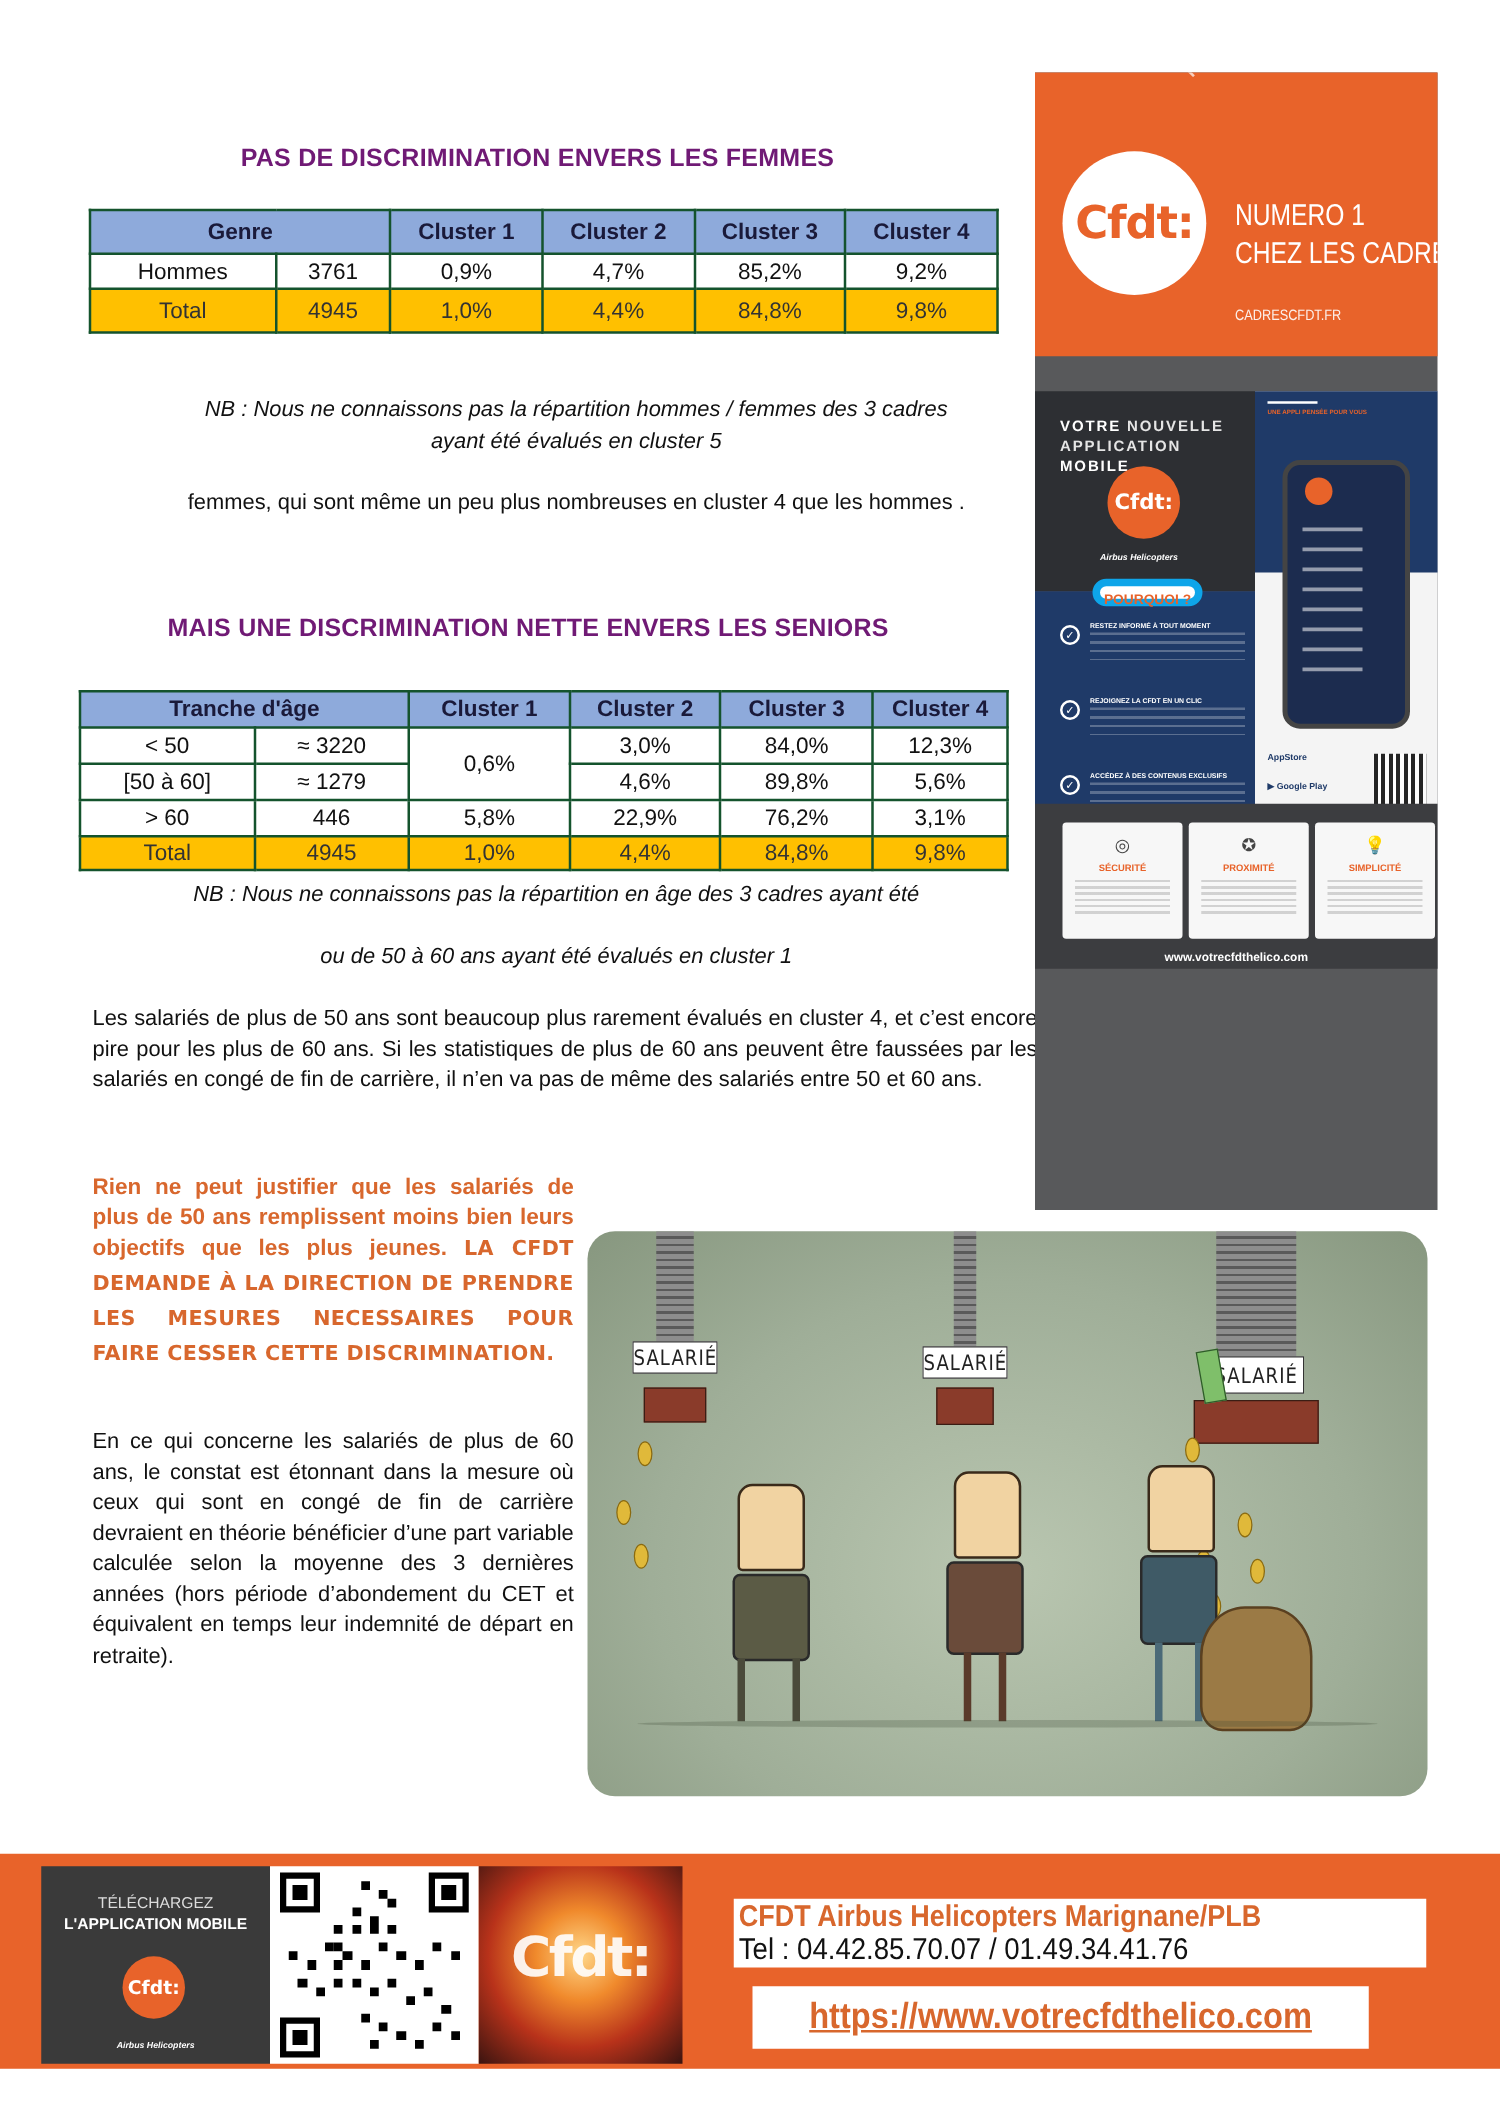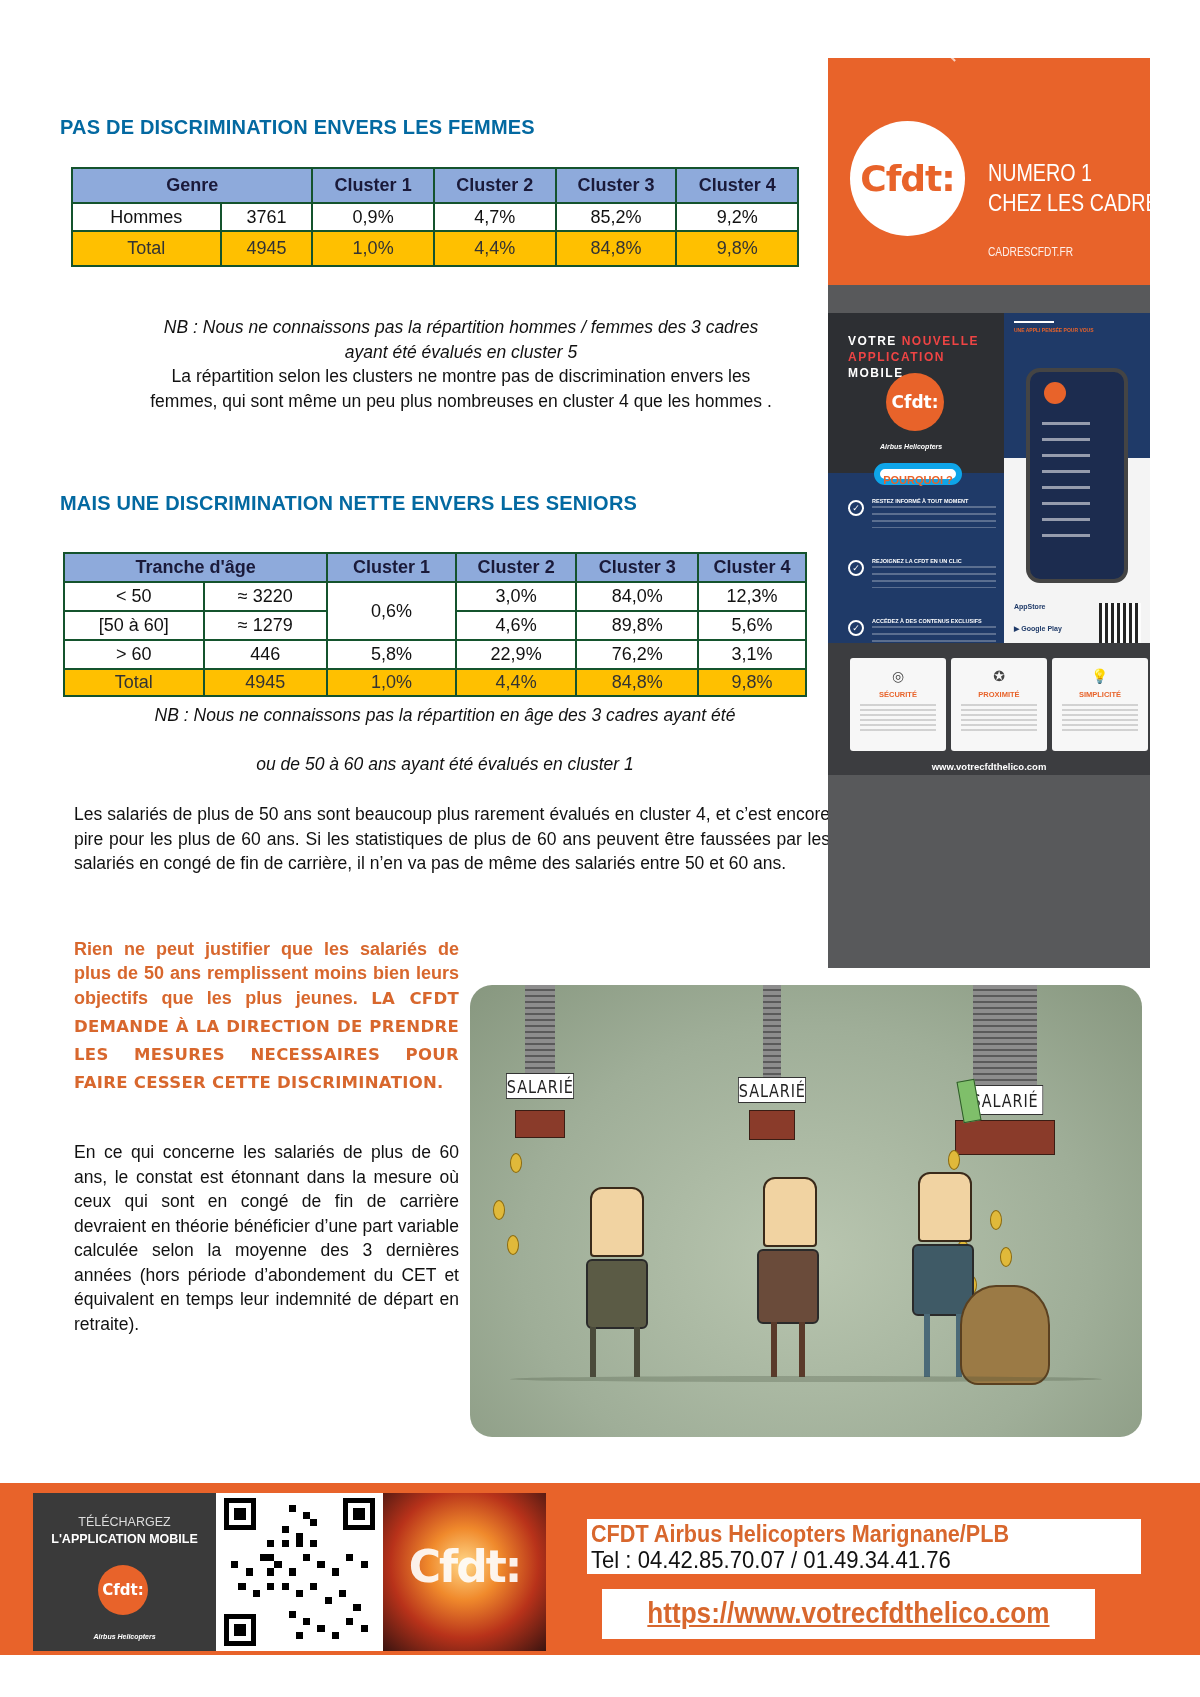--- a/index.html
+++ b/index.html
@@ -1,18 +1,18 @@
 <!DOCTYPE html>
 <html><head>
   <meta charset="utf-8">
   <style>
     * { box-sizing: border-box; margin: 0; padding: 0; }
     body { width: 1200px; height: 1697px; background: #ffffff; position: relative; overflow: hidden; font-family: "Liberation Sans", sans-serif; color: #111; }
 
-    .section-title { position: absolute; font-family: "Liberation Sans", sans-serif; font-weight: bold; color: #0369a1; font-size: 20px; letter-spacing: 0.2px; text-align: left; }
+    .section-title { position: absolute; font-family: "Liberation Sans", sans-serif; font-weight: bold; color: #701a75; font-size: 20px; letter-spacing: 0.2px; text-align: center; }
 
     table.dtable { position: absolute; border-collapse: collapse; font-family: "Liberation Sans", sans-serif; font-size: 18px; }
     table.dtable td, table.dtable th { border: 2px solid #14532d; text-align: center; padding: 0; font-weight: normal; }
     table.dtable th { background: #8eaadb; font-weight: bold; color: #1a1a3a; }
     table.dtable tr.total td { background: #ffc000; color: #333; }
 
     .note { position: absolute; font-family: "Liberation Sans", sans-serif; font-size: 17.5px; text-align: center; line-height: 24.5px; }
     .note i { font-style: italic; }
 
     .para { position: absolute; font-family: "Liberation Sans", sans-serif; font-size: 17.5px; line-height: 24.5px; text-align: justify; }
@@ -22,21 +22,21 @@
     
     .side { position: absolute; left: 828px; top: 58px; width: 322px; height: 910px; background: #58595b; }
     .side-top { position: absolute; left: 0; top: 0; width: 322px; height: 227px; background: #e8632a; overflow: hidden; }
     .cfdt-circle { position: absolute; left: 22px; top: 63px; width: 115px; height: 115px; border-radius: 50%; background: #fff; color: #e8632a; font-weight: bold; font-family: "DejaVu Sans", sans-serif; font-size: 36px; display: flex; align-items: center; justify-content: center; letter-spacing: -1px; }
     .arc { position: absolute; border: 2px solid rgba(255,255,255,0.6); border-radius: 50%; }
     .numero { position: absolute; left: 160px; top: 100px; color: #fff; font-family: "Liberation Sans", sans-serif; font-size: 24px; line-height: 30px; transform: scaleX(0.82); transform-origin: left; white-space: nowrap; }
     .cadres-url { position: absolute; left: 160px; top: 187px; color: #fff; font-size: 12px; transform: scaleX(0.85); transform-origin: left; opacity: 0.9; }
 
     .app-dark { position: absolute; left: 0; top: 255px; width: 176px; height: 160px; background: #2d2f33; }
     .app-title { position: absolute; left: 20px; top: 20px; font-size: 12px; font-weight: bold; letter-spacing: 1.5px; color: #fff; line-height: 16px; }
-    .app-title .o { color: #ef4444; }
+    .app-title .o { color: #e5e5e5; }
     .mini-cfdt { position: absolute; left: 58px; top: 60px; width: 58px; height: 58px; border-radius: 50%; background: #e8632a; color: #fff; font-weight: bold; font-size: 17px; display: flex; align-items: center; justify-content: center; font-family: "DejaVu Sans", sans-serif; }
     .airbus-lbl { position: absolute; left: 52px; top: 130px; font-size: 7px; color: #fff; font-style: italic; font-weight: bold; }
     .pourquoi { position: absolute; left: 46px; top: 405px; width: 88px; height: 22px; background: #fff; border-radius: 11px; color: #e8632a; font-size: 11px; font-weight: bold; text-align: center; line-height: 22px; border: 6px solid #0ea5e9; z-index: 2; }
     .app-blue { position: absolute; left: 0; top: 415px; width: 176px; height: 215px; background: #1f3a68; }
     .feat { position: absolute; left: 20px; width: 150px; }
     .feat .chk { position: absolute; left: 0; top: 2px; width: 16px; height: 16px; border: 2px solid #fff; border-radius: 50%; color: #fff; font-size: 9px; text-align: center; line-height: 12px; }
     .feat .ft { position: absolute; left: 24px; top: 0; font-size: 5.5px; font-weight: bold; color: #fff; white-space: nowrap; }
     .feat .fd { position: absolute; left: 24px; top: 8px; width: 124px; height: 22px; background: repeating-linear-gradient(#ffffff44 0 2px, transparent 2px 7px); }
 
     .app-right { position: absolute; left: 176px; top: 255px; width: 146px; height: 375px; background: #f4f4f4; }
@@ -131,21 +131,21 @@
     <td>4,4%</td>
     <td>84,8%</td>
     <td>9,8%</td>
   </tr>
 </tbody>
   </table>
 
 <div class="note" style="left:76px; top:315px; width:770px;">
   <i>NB : Nous ne connaissons pas la répartition hommes / femmes des 3 cadres</i><br>
   <i>ayant été évalués en cluster 5</i><br>
-  <span>La répartition selon les clusters ne montre pas de discrimination envers les</span><br>
+  <br>
   <span>femmes, qui sont même un peu plus nombreuses en cluster 4 que les hommes .</span>
 </div>
 
 <div class="section-title" style="left:60px; top:492px; width:725px;">MAIS UNE DISCRIMINATION NETTE ENVERS LES SENIORS</div>
 
 <table class="dtable" style="left:63px; top:552px; width:744px;">
   <colgroup>
       <col style="width:140px">
       <col style="width:124px">
       <col style="width:129px">

